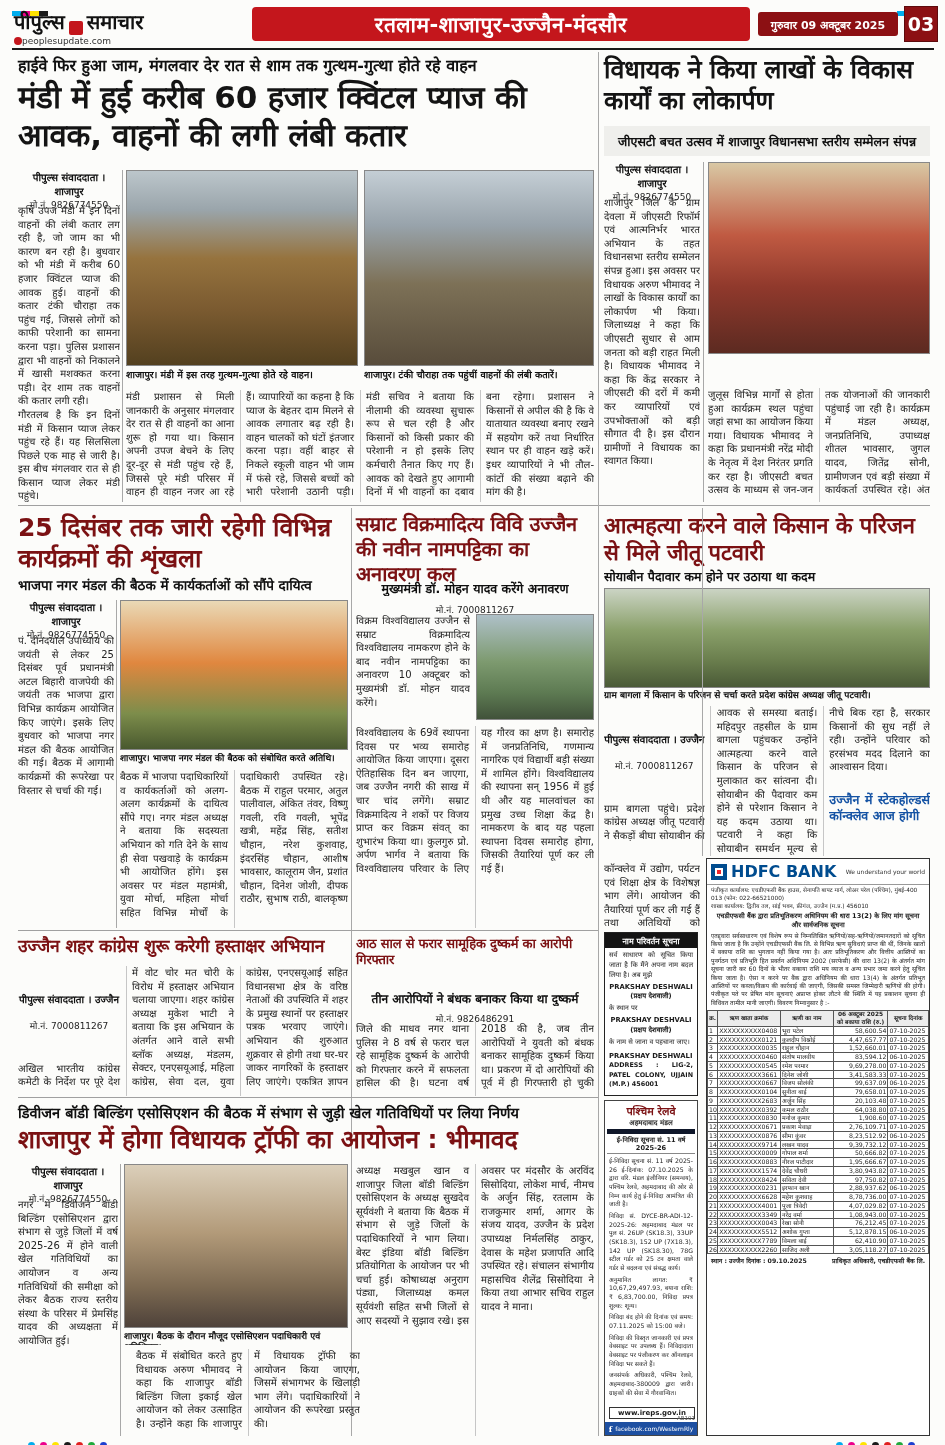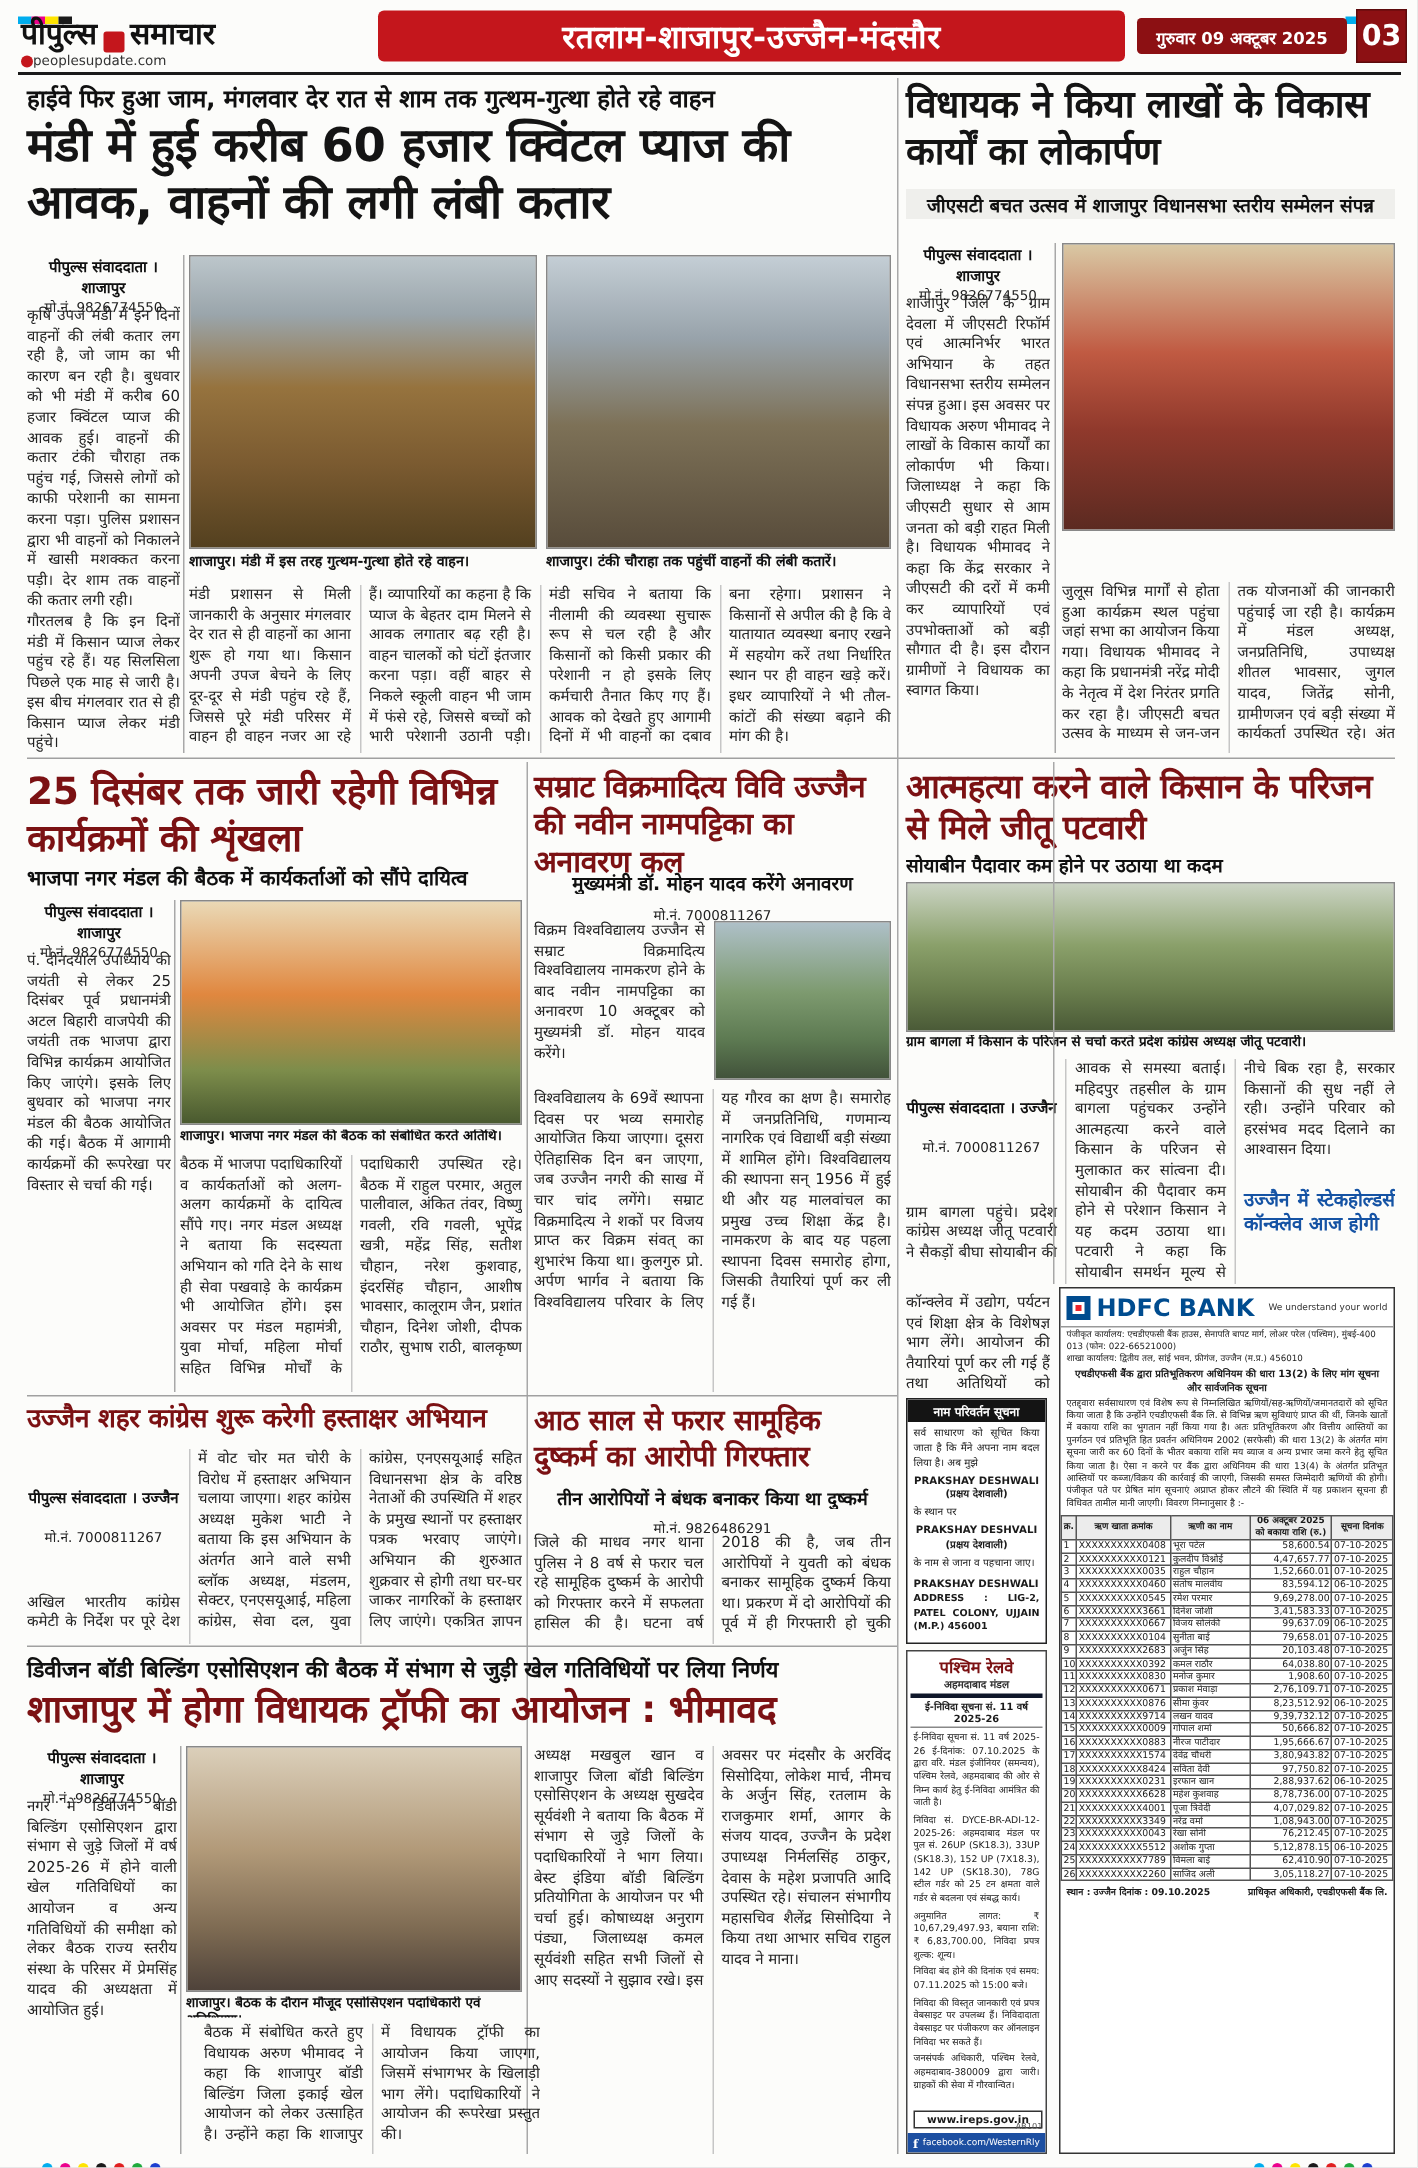--- a/index.html
+++ b/index.html
@@ -94,21 +94,21 @@
   <div class="caption" style="left:126px;top:369px;width:232px;height:15px;">शाजापुर। मंडी में इस तरह गुत्थम-गुत्था होते रहे वाहन।</div>
 
   <div class="photo ph-road" style="left:364px;top:170px;width:230px;height:196px;"></div>
   <div class="caption" style="left:364px;top:369px;width:230px;height:15px;">शाजापुर। टंकी चौराहा तक पहुंचीं वाहनों की लंबी कतारें।</div>
 
   <div class="abs tx c4" style="left:126px;top:390px;width:468px;height:112px;">मंडी प्रशासन से मिली जानकारी के अनुसार मंगलवार देर रात से ही वाहनों का आना शुरू हो गया था। किसान अपनी उपज बेचने के लिए दूर-दूर से मंडी पहुंच रहे हैं, जिससे पूरे मंडी परिसर में वाहन ही वाहन नजर आ रहे हैं। व्यापारियों का कहना है कि प्याज के बेहतर दाम मिलने से आवक लगातार बढ़ रही है। वाहन चालकों को घंटों इंतजार करना पड़ा। वहीं बाहर से निकले स्कूली वाहन भी जाम में फंसे रहे, जिससे बच्चों को भारी परेशानी उठानी पड़ी। मंडी सचिव ने बताया कि नीलामी की व्यवस्था सुचारू रूप से चल रही है और किसानों को किसी प्रकार की परेशानी न हो इसके लिए कर्मचारी तैनात किए गए हैं। आवक को देखते हुए आगामी दिनों में भी वाहनों का दबाव बना रहेगा। प्रशासन ने किसानों से अपील की है कि वे यातायात व्यवस्था बनाए रखने में सहयोग करें तथा निर्धारित स्थान पर ही वाहन खड़े करें। इधर व्यापारियों ने भी तौल-कांटों की संख्या बढ़ाने की मांग की है।</div>
 
   <div class="vr" style="left:122px;top:170px;height:332px;"></div>
 
   <div class="abs headline black-h" style="left:604px;top:54px;width:326px;height:66px;font-size:25px;">विधायक ने किया लाखों के विकास कार्यों का लोकार्पण</div>
-  <div class="abs subhead" style="left:604px;top:126px;width:326px;height:20px;font-size:12.5px;background:#efefec;display:flex;align-items:center;justify-content:center;text-align:center;">जीएसटी बचत उत्सव में शाजापुर विधानसभा स्तरीय सम्मेलन संपन्न</div>
+  <div class="abs subhead" style="left:604px;top:126px;width:326px;height:30px;font-size:12.5px;background:#efefec;display:flex;align-items:center;justify-content:center;text-align:center;">जीएसटी बचत उत्सव में शाजापुर विधानसभा स्तरीय सम्मेलन संपन्न</div>
 
   <div class="abs byline" style="left:604px;top:162px;width:96px;">
     <div class="n">पीपुल्स संवाददाता । शाजापुर</div>
     <div class="p">मो.नं. 9826774550</div>
   </div>
   <div class="abs tx" style="left:604px;top:196px;width:96px;height:306px;">शाजापुर जिले के ग्राम देवला में जीएसटी रिफॉर्म एवं आत्मनिर्भर भारत अभियान के तहत विधानसभा स्तरीय सम्मेलन संपन्न हुआ। इस अवसर पर विधायक अरुण भीमावद ने लाखों के विकास कार्यों का लोकार्पण भी किया। जिलाध्यक्ष ने कहा कि जीएसटी सुधार से आम जनता को बड़ी राहत मिली है। विधायक भीमावद ने कहा कि केंद्र सरकार ने जीएसटी की दरों में कमी कर व्यापारियों एवं उपभोक्ताओं को बड़ी सौगात दी है। इस दौरान ग्रामीणों ने विधायक का स्वागत किया।</div>
 
   <div class="photo ph-event" style="left:708px;top:162px;width:222px;height:192px;"></div>
 
   <div class="abs tx c2" style="left:708px;top:388px;width:222px;height:114px;">जुलूस विभिन्न मार्गों से होता हुआ कार्यक्रम स्थल पहुंचा जहां सभा का आयोजन किया गया। विधायक भीमावद ने कहा कि प्रधानमंत्री नरेंद्र मोदी के नेतृत्व में देश निरंतर प्रगति कर रहा है। जीएसटी बचत उत्सव के माध्यम से जन-जन तक योजनाओं की जानकारी पहुंचाई जा रही है। कार्यक्रम में मंडल अध्यक्ष, जनप्रतिनिधि, उपाध्यक्ष शीतल भावसार, जुगल यादव, जितेंद्र सोनी, ग्रामीणजन एवं बड़ी संख्या में कार्यकर्ता उपस्थित रहे। अंत में आभार ग्राम अध्यक्ष ने माना।</div>
@@ -165,21 +165,21 @@
 
   <div class="abs headline maroon-h" style="left:18px;top:936px;width:330px;height:26px;font-size:17.5px;">उज्जैन शहर कांग्रेस शुरू करेगी  हस्ताक्षर अभियान</div>
   <div class="abs tx c3" style="left:18px;top:966px;width:330px;height:130px;">
     <div class="byline" style="margin-bottom:2px;">
       <div class="n">पीपुल्स संवाददाता । उज्जैन</div>
       <div class="p">मो.नं. 7000811267</div>
     </div>
     <div>अखिल भारतीय कांग्रेस कमेटी के निर्देश पर पूरे देश में वोट चोर मत चोरी के विरोध में हस्ताक्षर अभियान चलाया जाएगा। शहर कांग्रेस अध्यक्ष मुकेश भाटी ने बताया कि इस अभियान के अंतर्गत आने वाले सभी ब्लॉक अध्यक्ष, मंडलम, सेक्टर, एनएसयूआई, महिला कांग्रेस, सेवा दल, युवा कांग्रेस, एनएसयूआई सहित विधानसभा क्षेत्र के वरिष्ठ नेताओं की उपस्थिति में शहर के प्रमुख स्थानों पर हस्ताक्षर पत्रक भरवाए जाएंगे। अभियान की शुरुआत शुक्रवार से होगी तथा घर-घर जाकर नागरिकों के हस्ताक्षर लिए जाएंगे। एकत्रित ज्ञापन राष्ट्रपति के नाम प्रेषित किया जाएगा।</div>
   </div>
 
-  <div class="abs headline maroon-h" style="left:356px;top:936px;width:238px;height:52px;font-size:19px;">आठ साल से फरार सामूहिक दुष्कर्म  का आरोपी गिरफ्तार</div>
+  <div class="abs headline maroon-h" style="left:356px;top:936px;width:238px;height:52px;font-size:13px;">आठ साल से फरार सामूहिक दुष्कर्म  का आरोपी गिरफ्तार</div>
   <div class="abs subhead" style="left:356px;top:990px;width:238px;height:16px;font-size:12px;text-align:center;">तीन आरोपियों ने बंधक बनाकर किया था दुष्कर्म</div>
   <div class="abs byline" style="left:356px;top:1007px;width:238px;">
     <span class="p">मो.नं. 9826486291</span>
   </div>
   <div class="abs tx c2" style="left:356px;top:1022px;width:238px;height:74px;">जिले की माधव नगर थाना पुलिस ने 8 वर्ष से फरार चल रहे सामूहिक दुष्कर्म के आरोपी को गिरफ्तार करने में सफलता हासिल की है। घटना वर्ष 2018 की है, जब तीन आरोपियों ने युवती को बंधक बनाकर सामूहिक दुष्कर्म किया था। प्रकरण में दो आरोपियों की पूर्व में ही गिरफ्तारी हो चुकी थी, जबकि तीसरा आरोपी भेष बदलकर रह रहा था। मुखबिर की सूचना पर पुलिस ने घेराबंदी कर आरोपी को दबोच लिया। आरोपी के विरुद्ध न्यायालय से स्थायी वारंट भी जारी था।</div>
 
   <div class="hrule" style="left:18px;top:1097px;width:580px;"></div>
 
   <div class="abs kicker" style="left:18px;top:1102px;width:576px;font-size:14.5px;">डिवीजन बॉडी बिल्डिंग एसोसिएशन की बैठक में संभाग से जुड़ी खेल गतिविधियों पर लिया निर्णय</div>
   <div class="abs headline maroon-h" style="left:18px;top:1124px;width:576px;height:36px;font-size:25px;">शाजापुर में होगा विधायक ट्रॉफी का आयोजन : भीमावद</div>
@@ -207,21 +207,21 @@
       <span>के नाम से जाना व पहचाना जाए।</span>
       <div style="font-weight:bold;margin-top:4px;font-size:6.8px;">PRAKSHAY DESHWALI</div>
       <div style="font-weight:bold;font-size:6.4px;">ADDRESS : LIG-2, PATEL COLONY, UJJAIN (M.P.) 456001</div>
     </div>
   </div>
 
   <div class="notice-box" style="left:604px;top:1100px;width:94px;height:336px;border-color:#444;">
     <div style="text-align:center;padding:2px 0 0;">
       <div style="font-size:11px;font-weight:800;color:#7b1113;">पश्चिम रेलवे</div>
       <div style="font-size:7px;font-weight:bold;color:#333;">अहमदाबाद मंडल</div>
-      <div style="font-size:6.6px;font-weight:bold;border-top:3px solid #0f172a;border-bottom:1px solid #888;margin:2px 2px;padding:1px 0;">ई-निविदा सूचना सं. 11 वर्ष 2025-26</div>
+      <div style="font-size:6.6px;font-weight:bold;border-top:5px solid #0f172a;border-bottom:1px solid #888;margin:2px 2px;padding:1px 0;">ई-निविदा सूचना सं. 11 वर्ष 2025-26</div>
     </div>
     <div style="padding:1px 4px;font-size:6.2px;line-height:1.4;text-align:justify;">
         <div style="margin-bottom:3px;">ई-निविदा सूचना सं. 11 वर्ष 2025-26 ई-दिनांक: 07.10.2025 के द्वारा वरि. मंडल इंजीनियर (समन्वय), पश्चिम रेलवे, अहमदाबाद की ओर से निम्न कार्य हेतु ई-निविदा आमंत्रित की जाती है।</div>
         <div style="margin-bottom:3px;">निविदा सं. DYCE-BR-ADI-12-2025-26: अहमदाबाद मंडल पर पुल सं. 26UP (SK18.3), 33UP (SK18.3), 152 UP (7X18.3), 142 UP (SK18.30), 78G स्टील गर्डर को 25 टन क्षमता वाले गर्डर से बदलना एवं संबद्ध कार्य।</div>
         <div style="margin-bottom:3px;">अनुमानित लागत: ₹ 10,67,29,497.93, बयाना राशि: ₹ 6,83,700.00, निविदा प्रपत्र शुल्क: शून्य।</div>
         <div style="margin-bottom:3px;">निविदा बंद होने की दिनांक एवं समय: 07.11.2025 को 15:00 बजे।</div>
         <div style="margin-bottom:3px;">निविदा की विस्तृत जानकारी एवं प्रपत्र वेबसाइट पर उपलब्ध हैं। निविदादाता वेबसाइट पर पंजीकरण कर ऑनलाइन निविदा भर सकते हैं।</div>
         <div style="margin-bottom:3px;">जनसंपर्क अधिकारी, पश्चिम रेलवे, अहमदाबाद-380009 द्वारा जारी। ग्राहकों की सेवा में गौरवान्वित।</div>
       </div>
     <div style="position:absolute;left:4px;bottom:16px;width:86px;border:1px solid #333;text-align:center;font-size:7px;font-weight:bold;padding:1px 0;">www.ireps.gov.in</div>

